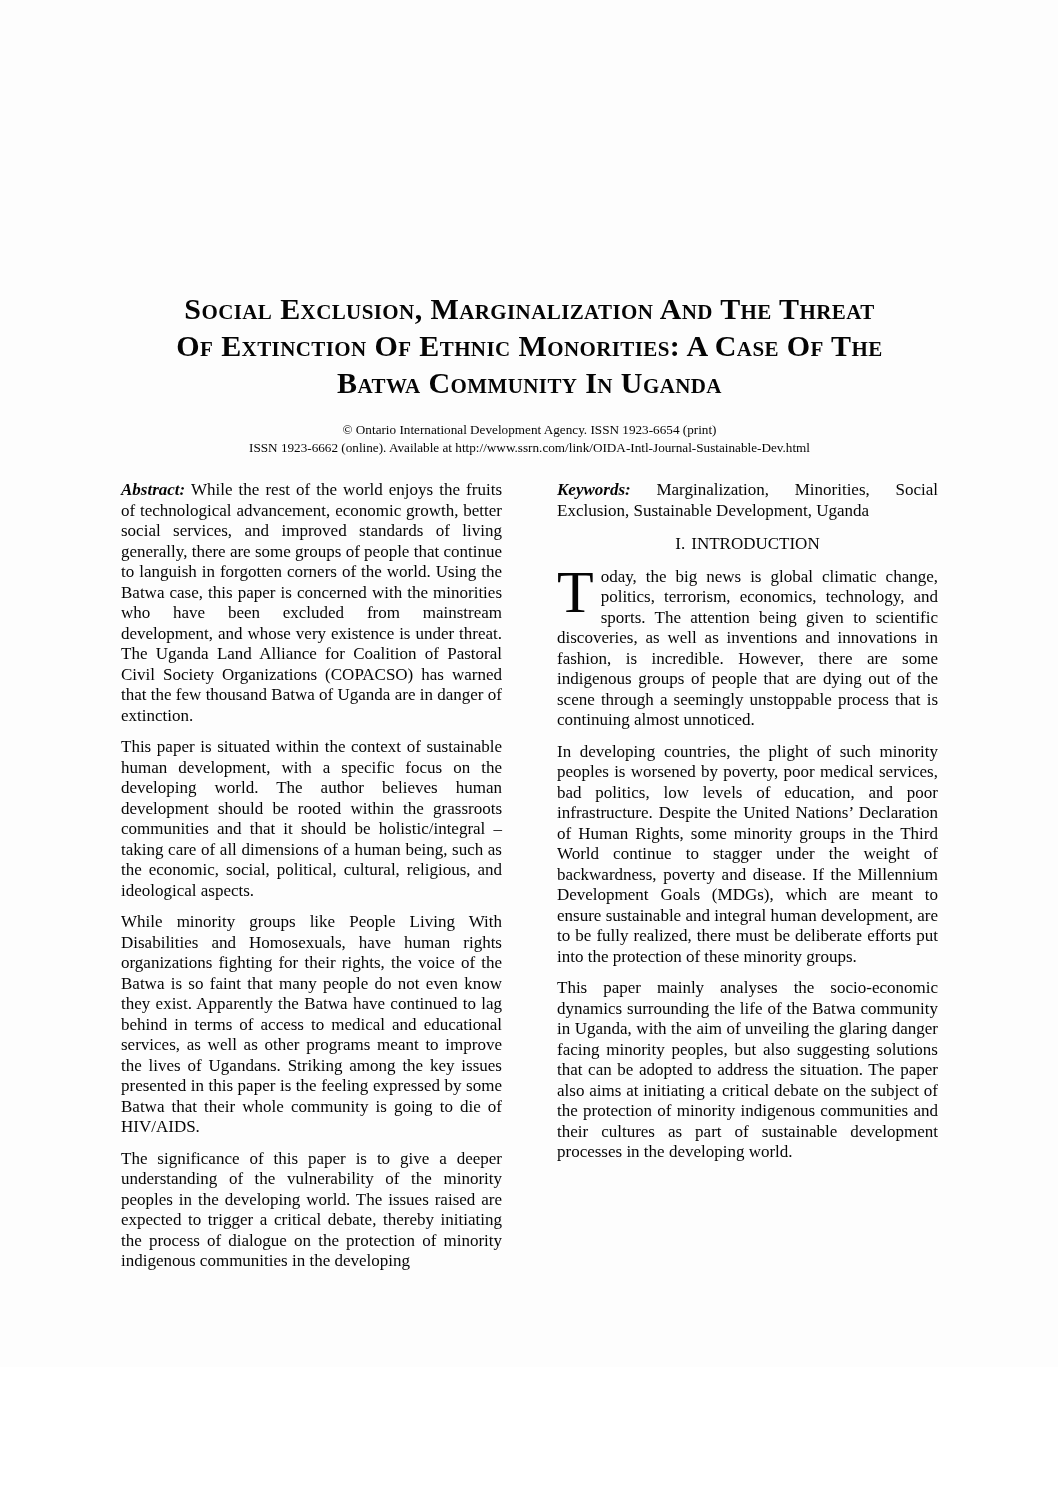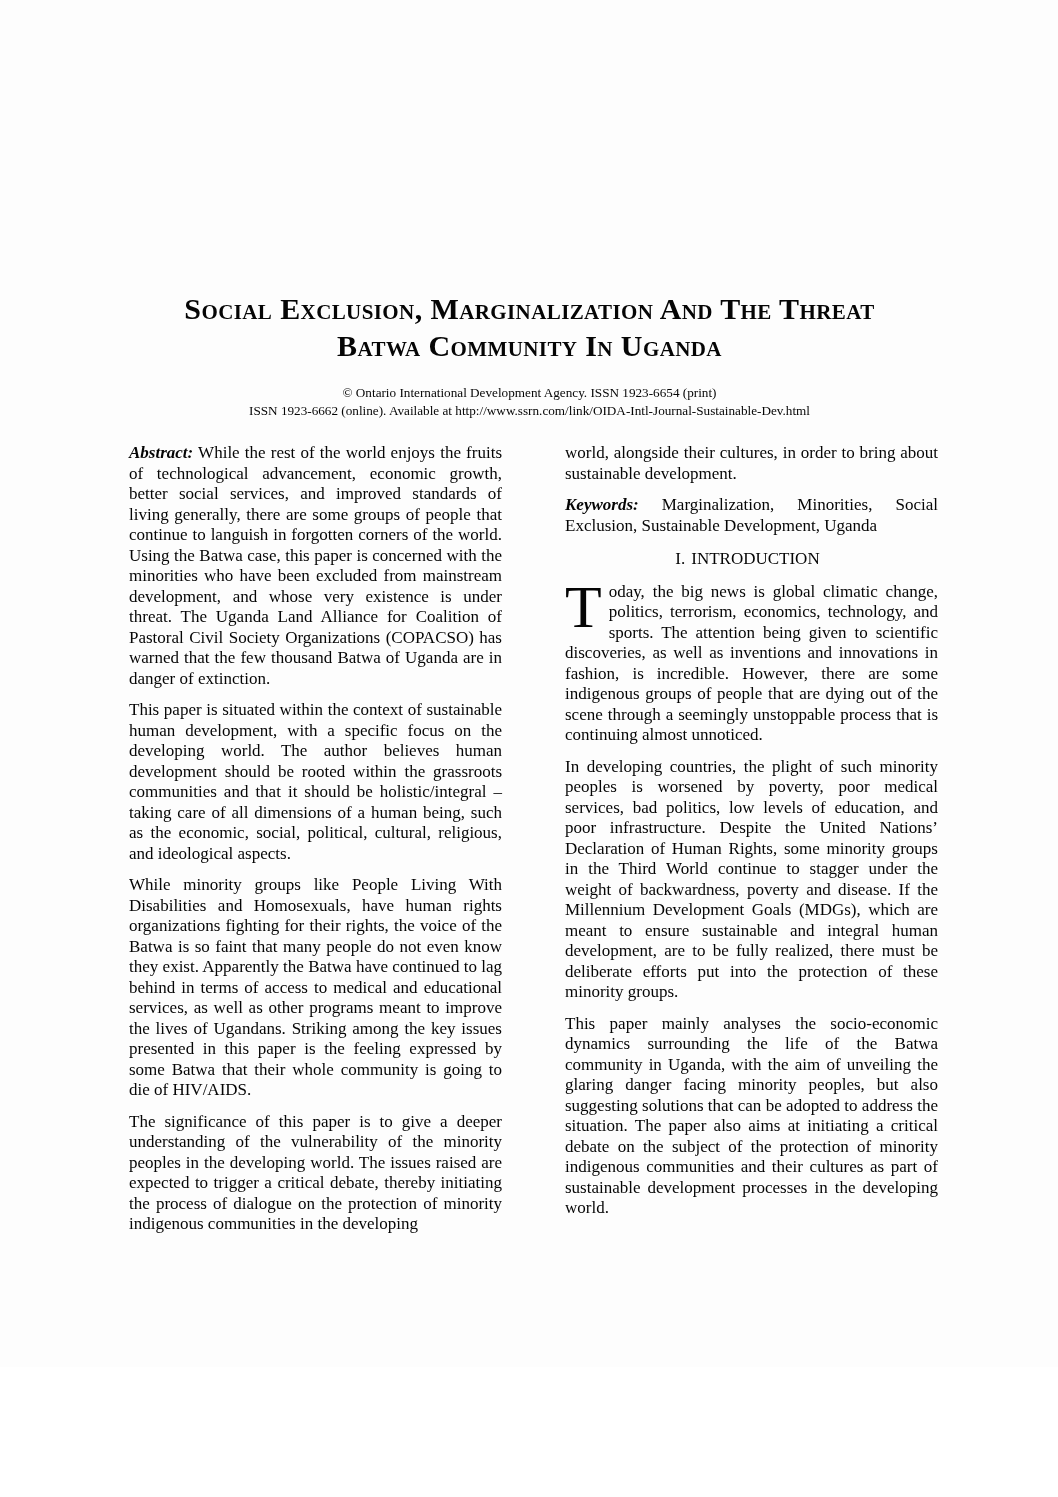--- a/index.html
+++ b/index.html
@@ -33,21 +33,21 @@
     display: flex;
     justify-content: space-between;
     margin-top: 24px;
   }
   .col {
     width: 381px;
     font-size: 17px;
     line-height: 20.5px;
     text-align: justify;
   }
-  .col p { margin: 0 0 11px 8px; }
+  .col p { margin: 0 0 11px 0; }
   .lbl { font-weight: bold; font-style: italic; }
   .section-heading {
     text-align: center;
     font-weight: normal;
     font-size: 17px;
     margin: 13px 0 12px 0;
     text-align-last: center;
   }
   .heading-num { padding-right: 6px; }
   .dropcap {
@@ -57,41 +57,41 @@
     padding: 2px 7px 0 0;
   }
 </style>
 </head>
 <body>
 
 <div class="page">
 
   <h1 class="title">
     <span class="title-line">Social Exclusion, Marginalization And The Threat</span>
+    <span class="title-line">Of Extinction Of Ethnic Monorities: A Case Of The</span>
     <span class="title-line">Batwa Community In Uganda</span>
   </h1>
 
 
   <div class="imprint">
     <div>© Ontario International Development Agency. ISSN 1923-6654 (print)</div>
     <div>ISSN 1923-6662 (online). Available at http://www.ssrn.com/link/OIDA-Intl-Journal-Sustainable-Dev.html</div>
   </div>
 
   <div class="columns">
 
     <div class="col">
       <p><span class="lbl">Abstract:</span>
         <span>While the rest of the world enjoys the fruits of technological advancement, economic growth, better social services, and improved standards of living generally, there are some groups of people that continue to languish in forgotten corners of the world. Using the Batwa case, this paper is concerned with the minorities who have been excluded from mainstream development, and whose very existence is under threat. The Uganda Land Alliance for Coalition of Pastoral Civil Society Organizations (COPACSO) has warned that the few thousand Batwa of Uganda are in danger of extinction.</span></p>
       <p>This paper is situated within the context of sustainable human development, with a specific focus on the developing world. The author believes human development should be rooted within the grassroots communities and that it should be holistic/integral – taking care of all dimensions of a human being, such as the economic, social, political, cultural, religious, and ideological aspects.</p>
       <p>While minority groups like People Living With Disabilities and Homosexuals, have human rights organizations fighting for their rights, the voice of the Batwa is so faint that many people do not even know they exist. Apparently the Batwa have continued to lag behind in terms of access to medical and educational services, as well as other programs meant to improve the lives of Ugandans. Striking among the key issues presented in this paper is the feeling expressed by some Batwa that their whole community is going to die of HIV/AIDS.</p>
       <p>The significance of this paper is to give a deeper understanding of the vulnerability of the minority peoples in the developing world. The issues raised are expected to trigger a critical debate, thereby initiating the process of dialogue on the protection of minority indigenous communities in the developing</p>
     </div>
 
     <div class="col">
-      <p>world, alongside their cultures, in order to bring about sustainable development.</p>
       <p><span class="lbl">Keywords:</span>
         <span>Marginalization, Minorities, Social Exclusion, Sustainable Development, Uganda</span></p>
       <h2 class="section-heading">
         <span class="heading-num">I.</span><span>INTRODUCTION</span>
       </h2>
       <p><span class="dropcap">T</span><span>oday, the big news is global climatic change, politics, terrorism, economics, technology, and sports. The attention being given to scientific discoveries, as well as inventions and innovations in fashion, is incredible. However, there are some indigenous groups of people that are dying out of the scene through a seemingly unstoppable process that is continuing almost unnoticed.</span></p>
       <p>In developing countries, the plight of such minority peoples is worsened by poverty, poor medical services, bad politics, low levels of education, and poor infrastructure. Despite the United Nations’ Declaration of Human Rights, some minority groups in the Third World continue to stagger under the weight of backwardness, poverty and disease. If the Millennium Development Goals (MDGs), which are meant to ensure sustainable and integral human development, are to be fully realized, there must be deliberate efforts put into the protection of these minority groups.</p>
       <p>This paper mainly analyses the socio-economic dynamics surrounding the life of the Batwa community in Uganda, with the aim of unveiling the glaring danger facing minority peoples, but also suggesting solutions that can be adopted to address the situation. The paper also aims at initiating a critical debate on the subject of the protection of minority indigenous communities and their cultures as part of sustainable development processes in the developing world.</p>
     </div>
 

